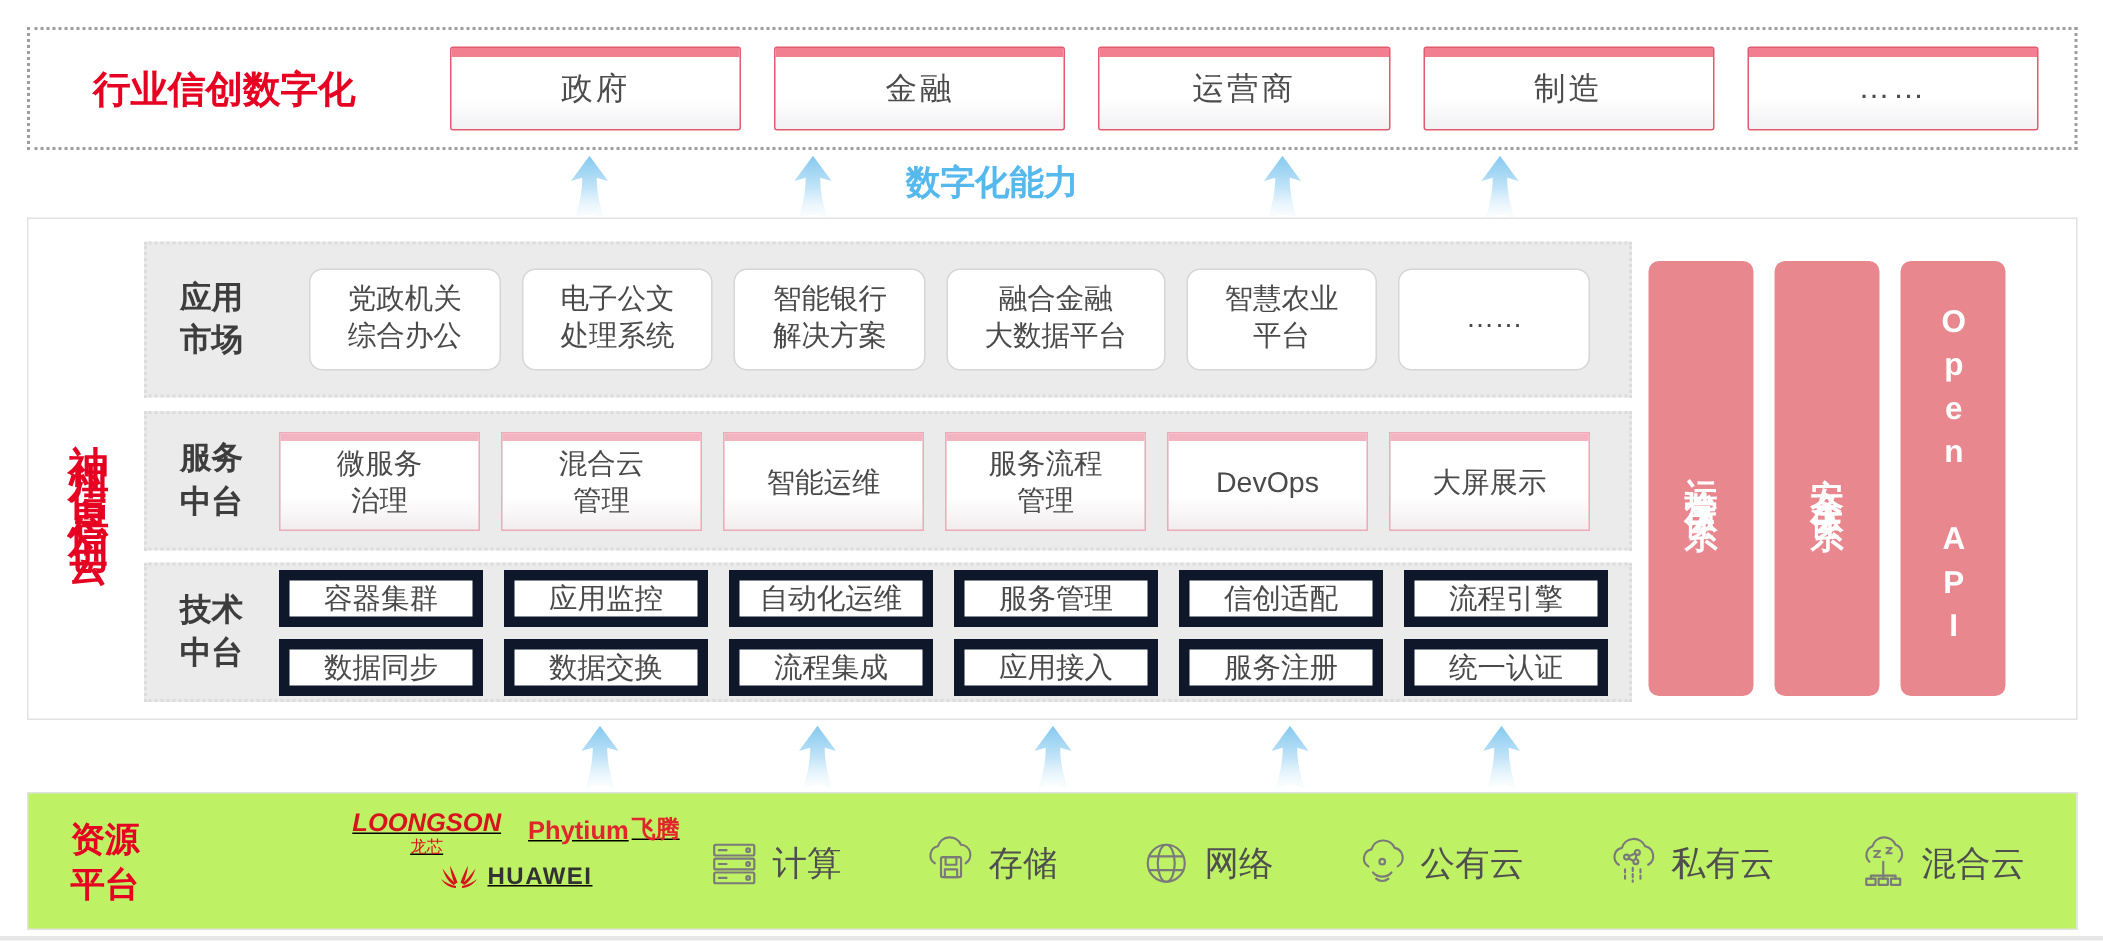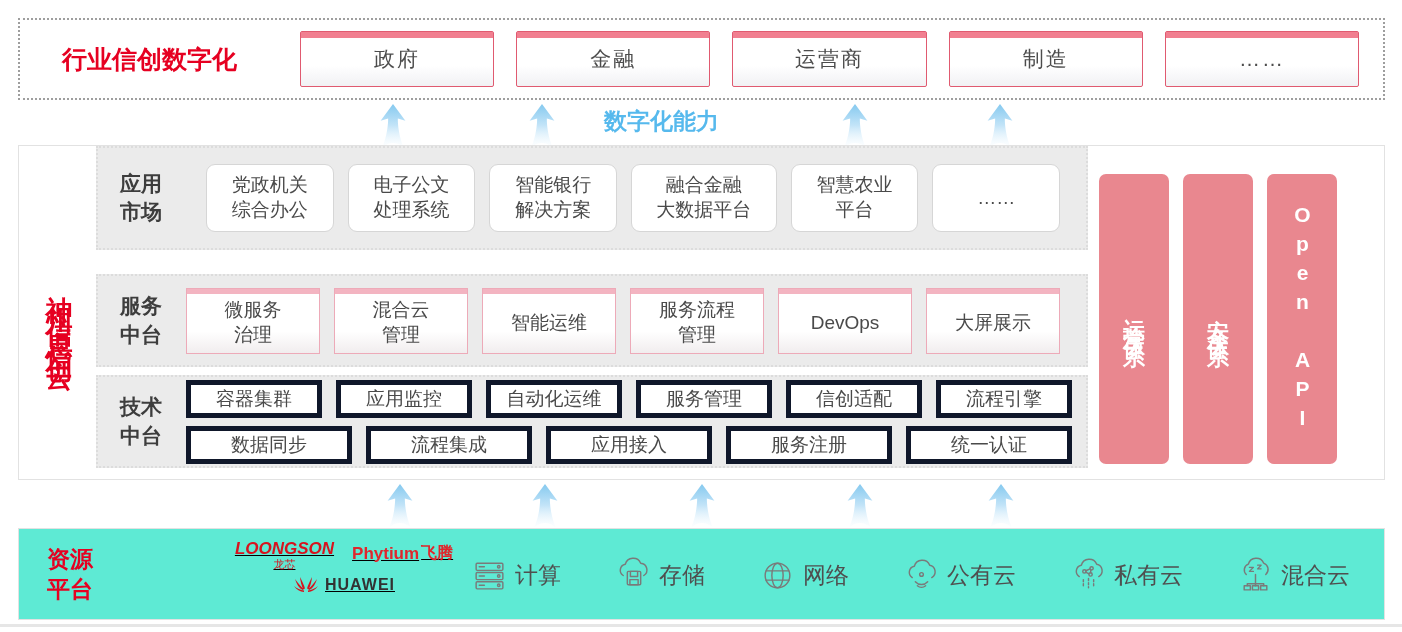--- a/index.html
+++ b/index.html
@@ -23,50 +23,50 @@
   .cap-label { position:absolute; left:604px; top:106px; font-size:23px; font-weight:bold; color:#56b9ed; }
 
   
   .main-box { position:absolute; left:18px; top:145px; width:1367px; height:335px;
     background:#fff; border:1px solid #e2e2e2; }
   .vertical-title { position:absolute; left:20px; top:22px; height:296px; width:38px;
     writing-mode:vertical-rl; text-orientation:upright; font-size:27px; font-weight:bold;
     color:#e60021; letter-spacing:12px; display:flex; justify-content:center; }
   .prow { position:absolute; left:77px; width:992px; background:#ebebeb;
     border:2px dotted #dcdcdc; display:flex; align-items:center; }
-  .prow-app  { top:0;  height:104px;gap:20px; }
+  .prow-app  { top:15px;  height:104px;gap:20px; }
   .prow-svc  { top:128px; height:93px; }
   .prow-tech { top:229px; height:93px; }
   .prow-label { width:66px; margin-left:22px; font-size:21px; font-weight:bold; color:#3d3d3d;
     line-height:1.35; white-space:pre-line; }
   .prow-items { flex:1; display:flex; gap:14px; margin-right:26px; }
 
   .app-box { flex:1; height:68px; background:#fff; border:1px solid #d6d6d6; border-radius:9px;
     display:flex; align-items:center; justify-content:center; text-align:center;
     font-size:19px; color:#4a4a4a; line-height:1.3; white-space:pre-line; }
   .app-box.wide { flex:1.14; }
 
   .svc-box { position:relative; flex:1; height:66px; background:linear-gradient(#ffffff 66%,#f1edee);
     border:1px solid #edaab8; display:flex; align-items:center; justify-content:center; text-align:center;
     font-size:19px; color:#4a4a4a; line-height:1.3; white-space:pre-line; padding-top:5px; }
   .svc-box .topbar { position:absolute; top:0; left:0; right:0; height:5px; background:#f3b4c1; }
 
   .tech-grid { flex:1; display:flex; flex-direction:column; gap:8px; margin-right:14px; }
   .tech-row { display:flex; gap:14px; }
-  .tech-box { flex:1; height:38px; background:#fff; border:5px solid #0f172a;
+  .tech-box { flex:1; height:38px; background:#fff; border:7px solid #0f172a;
     display:flex; align-items:center; justify-content:center; font-size:19px; color:#4a4a4a; }
 
   .pillar { position:absolute; top:28px; width:70px; height:290px; background:#e9878f; border-radius:7px;
     color:#fff; font-size:22px; font-weight:bold; display:flex; align-items:center; justify-content:center;
     writing-mode:vertical-rl; text-orientation:upright; letter-spacing:9px; text-align:center; }
   .pillar-1 { left:1080px; } .pillar-2 { left:1164px; } .pillar-3 { left:1248px; letter-spacing:6px; font-size:21px; }
 
   
   .res-box { position:absolute; left:18px; top:528px; width:1367px; height:92px;
-    background:#5eead4; border:1px solid #e2e2e2; }
+    background:#bef264; border:1px solid #e2e2e2; }
   .res-label { position:absolute; left:28px; top:16px; font-size:23px; font-weight:bold;
     color:#e60021; line-height:1.3; white-space:pre-line; }
   .vendors { position:absolute; left:190px; top:10px; width:270px; display:flex;
     flex-direction:column; align-items:center; gap:4px;text-decoration:underline; }
   .vendor-row1 { display:flex; align-items:flex-start; gap:18px; }
   .loongson { display:flex; flex-direction:column; align-items:center; }
   .loongson .en { font-size:17px; font-weight:bold; font-style:italic; color:#d7131e; letter-spacing:0; }
   .loongson .cn { font-size:11px; color:#d7131e; margin-top:-2px; }
   .phytium { display:flex; align-items:center; margin-top:4px; }
   .phytium .en { font-size:17px; font-weight:bold; color:#e0262c; }
@@ -183,20 +183,21 @@
         <div class="tech-row">
           <div class="tech-box">容器集群</div>
           <div class="tech-box">应用监控</div>
           <div class="tech-box">自动化运维</div>
           <div class="tech-box">服务管理</div>
           <div class="tech-box">信创适配</div>
           <div class="tech-box">流程引擎</div>
         </div>
         <div class="tech-row">
           <div class="tech-box">数据同步</div>
+          <div class="tech-box">数据交换</div>
           <div class="tech-box">流程集成</div>
           <div class="tech-box">应用接入</div>
           <div class="tech-box">服务注册</div>
           <div class="tech-box">统一认证</div>
         </div>
       </div>
     </div>
 
     <div class="pillar pillar-1">运营体系</div>
     <div class="pillar pillar-2">安全体系</div>

